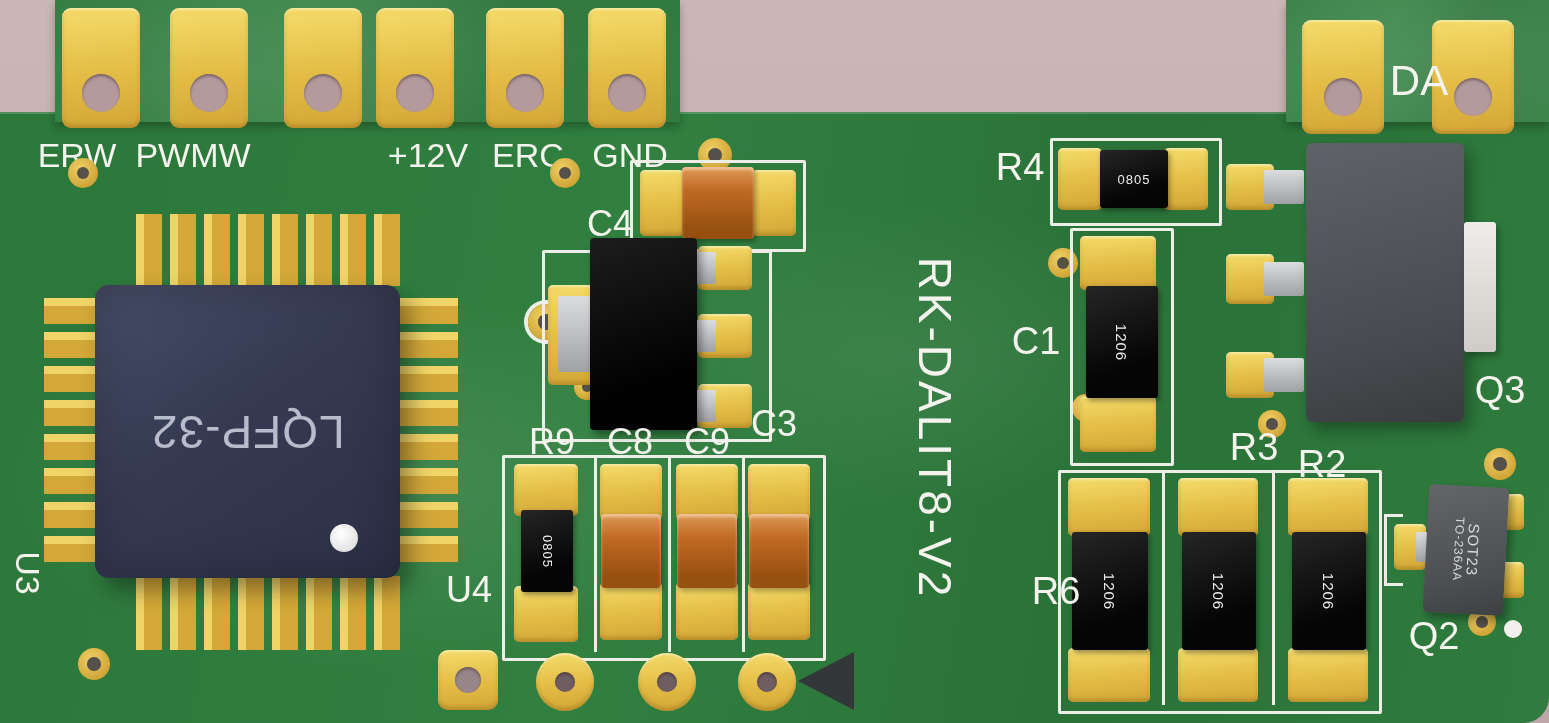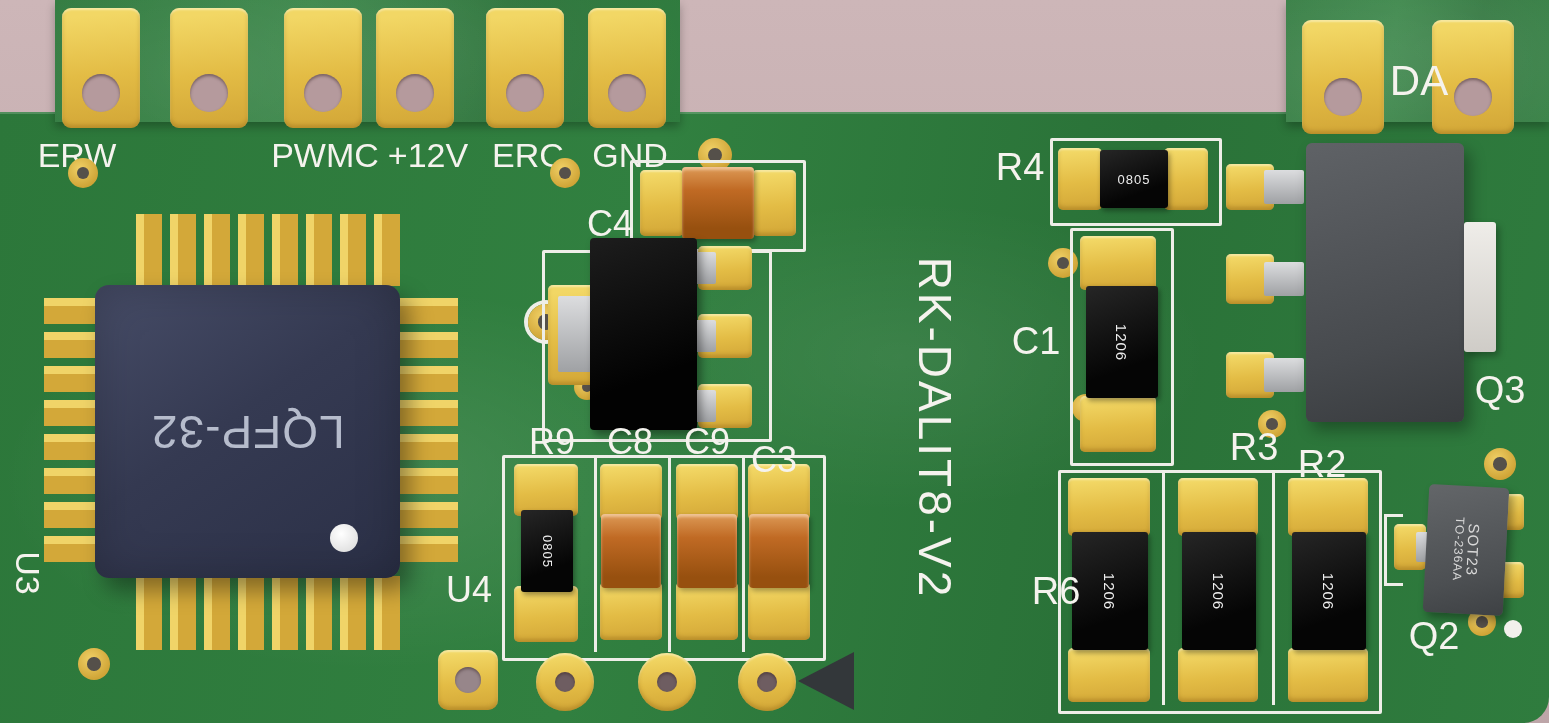--- a/index.html
+++ b/index.html
@@ -59,21 +59,21 @@
       <div class="p hole" style="left:20px;top:66px;width:38px;height:38px;"></div>
     </div>
   <div class="p gold" style="left:486px;top:8px;width:78px;height:120px;">
       <div class="p hole" style="left:20px;top:66px;width:38px;height:38px;"></div>
     </div>
   <div class="p gold" style="left:588px;top:8px;width:78px;height:120px;">
       <div class="p hole" style="left:20px;top:66px;width:38px;height:38px;"></div>
     </div>
 
   <div class="p silk ctr" style="left:35px;top:136px;width:84px;height:38px;font-size:34px;">ERW</div>
-  <div class="p silk ctr" style="left:265px;top:136px;width:120px;height:38px;font-size:34px;">PWMC</div>
+  <div class="p silk ctr" style="left:133px;top:136px;width:120px;height:38px;font-size:34px;">PWMW</div>
   <div class="p silk ctr" style="left:378px;top:136px;width:100px;height:38px;font-size:34px;">+12V</div>
   <div class="p silk ctr" style="left:488px;top:136px;width:80px;height:38px;font-size:34px;">ERC</div>
   <div class="p silk ctr" style="left:588px;top:136px;width:84px;height:38px;font-size:34px;">GND</div>
 
   <div class="p gold" style="left:1302px;top:20px;width:82px;height:114px;">
       <div class="p hole" style="left:22px;top:58px;width:38px;height:38px;"></div>
     </div>
   <div class="p gold" style="left:1432px;top:20px;width:82px;height:114px;">
       <div class="p hole" style="left:22px;top:58px;width:38px;height:38px;"></div>
     </div>
@@ -157,21 +157,21 @@
   <div class="p gold" style="left:676px;top:464px;width:62px;height:56px;border-radius:5px;"></div>
   <div class="p gold" style="left:676px;top:582px;width:62px;height:58px;border-radius:5px;"></div>
   <div class="p ocap" style="left:677px;top:514px;width:60px;height:74px;"></div>
   <div class="p gold" style="left:748px;top:464px;width:62px;height:56px;border-radius:5px;"></div>
   <div class="p gold" style="left:748px;top:582px;width:62px;height:58px;border-radius:5px;"></div>
   <div class="p ocap" style="left:749px;top:514px;width:60px;height:74px;"></div>
 
   <div class="p silk ctr" style="left:517px;top:422px;width:70px;height:40px;font-size:36px;">R9</div>
   <div class="p silk ctr" style="left:595px;top:422px;width:70px;height:40px;font-size:36px;">C8</div>
   <div class="p silk ctr" style="left:672px;top:422px;width:70px;height:40px;font-size:36px;">C9</div>
-  <div class="p silk ctr" style="left:739px;top:440px;width:70px;height:40px;font-size:36px;">C3</div>
+  <div class="p silk ctr" style="left:739px;top:404px;width:70px;height:40px;font-size:36px;">C3</div>
 
   <div class="p silk ctr rot90" style="left:705px;top:402px;width:460px;height:52px;font-size:46px;letter-spacing:3px;">RK-DALIT8-V2</div>
 
   <div class="p outline" style="left:1050px;top:138px;width:166px;height:82px;background:transparent;"></div>
   <div class="p gold" style="left:1058px;top:148px;width:44px;height:62px;border-radius:5px;"></div>
   <div class="p gold" style="left:1164px;top:148px;width:44px;height:62px;border-radius:5px;"></div>
   <div class="p blackchip" style="left:1100px;top:150px;width:68px;height:58px;">
     <span style="font-size:13px;letter-spacing:1px;">0805</span>
   </div>
   <div class="p silk ctr" style="left:988px;top:146px;width:64px;height:42px;font-size:38px;">R4</div>

